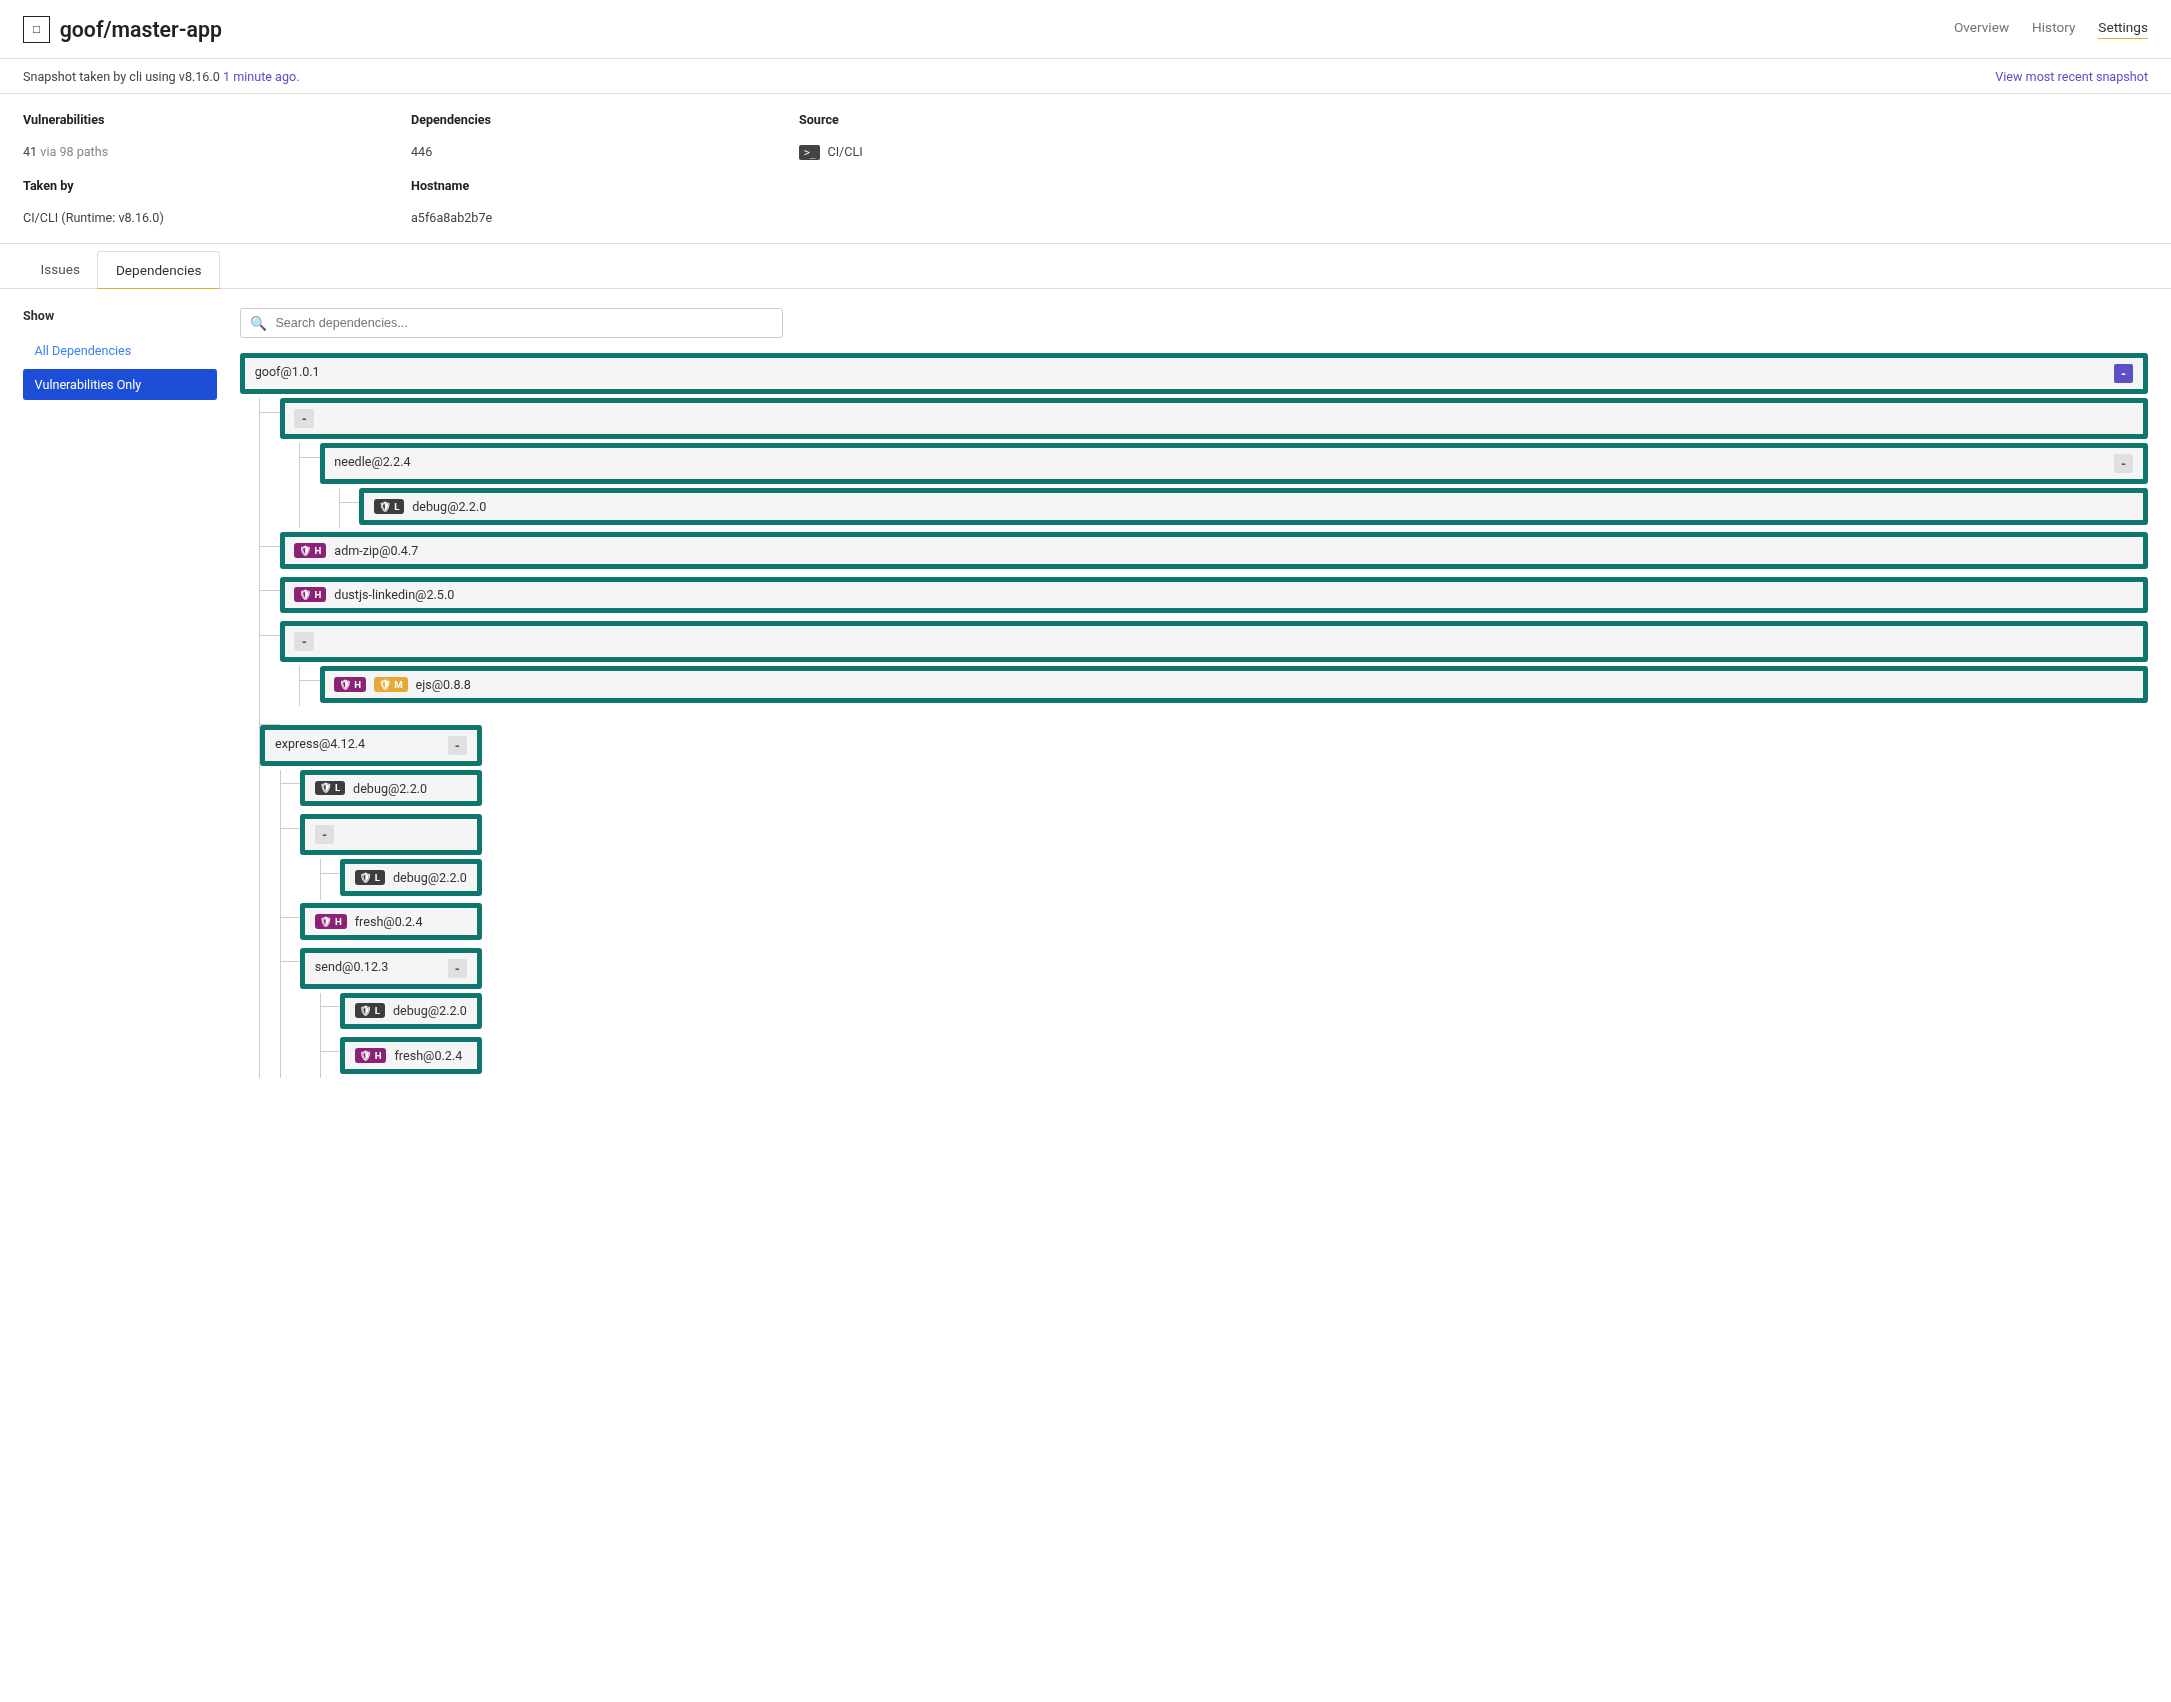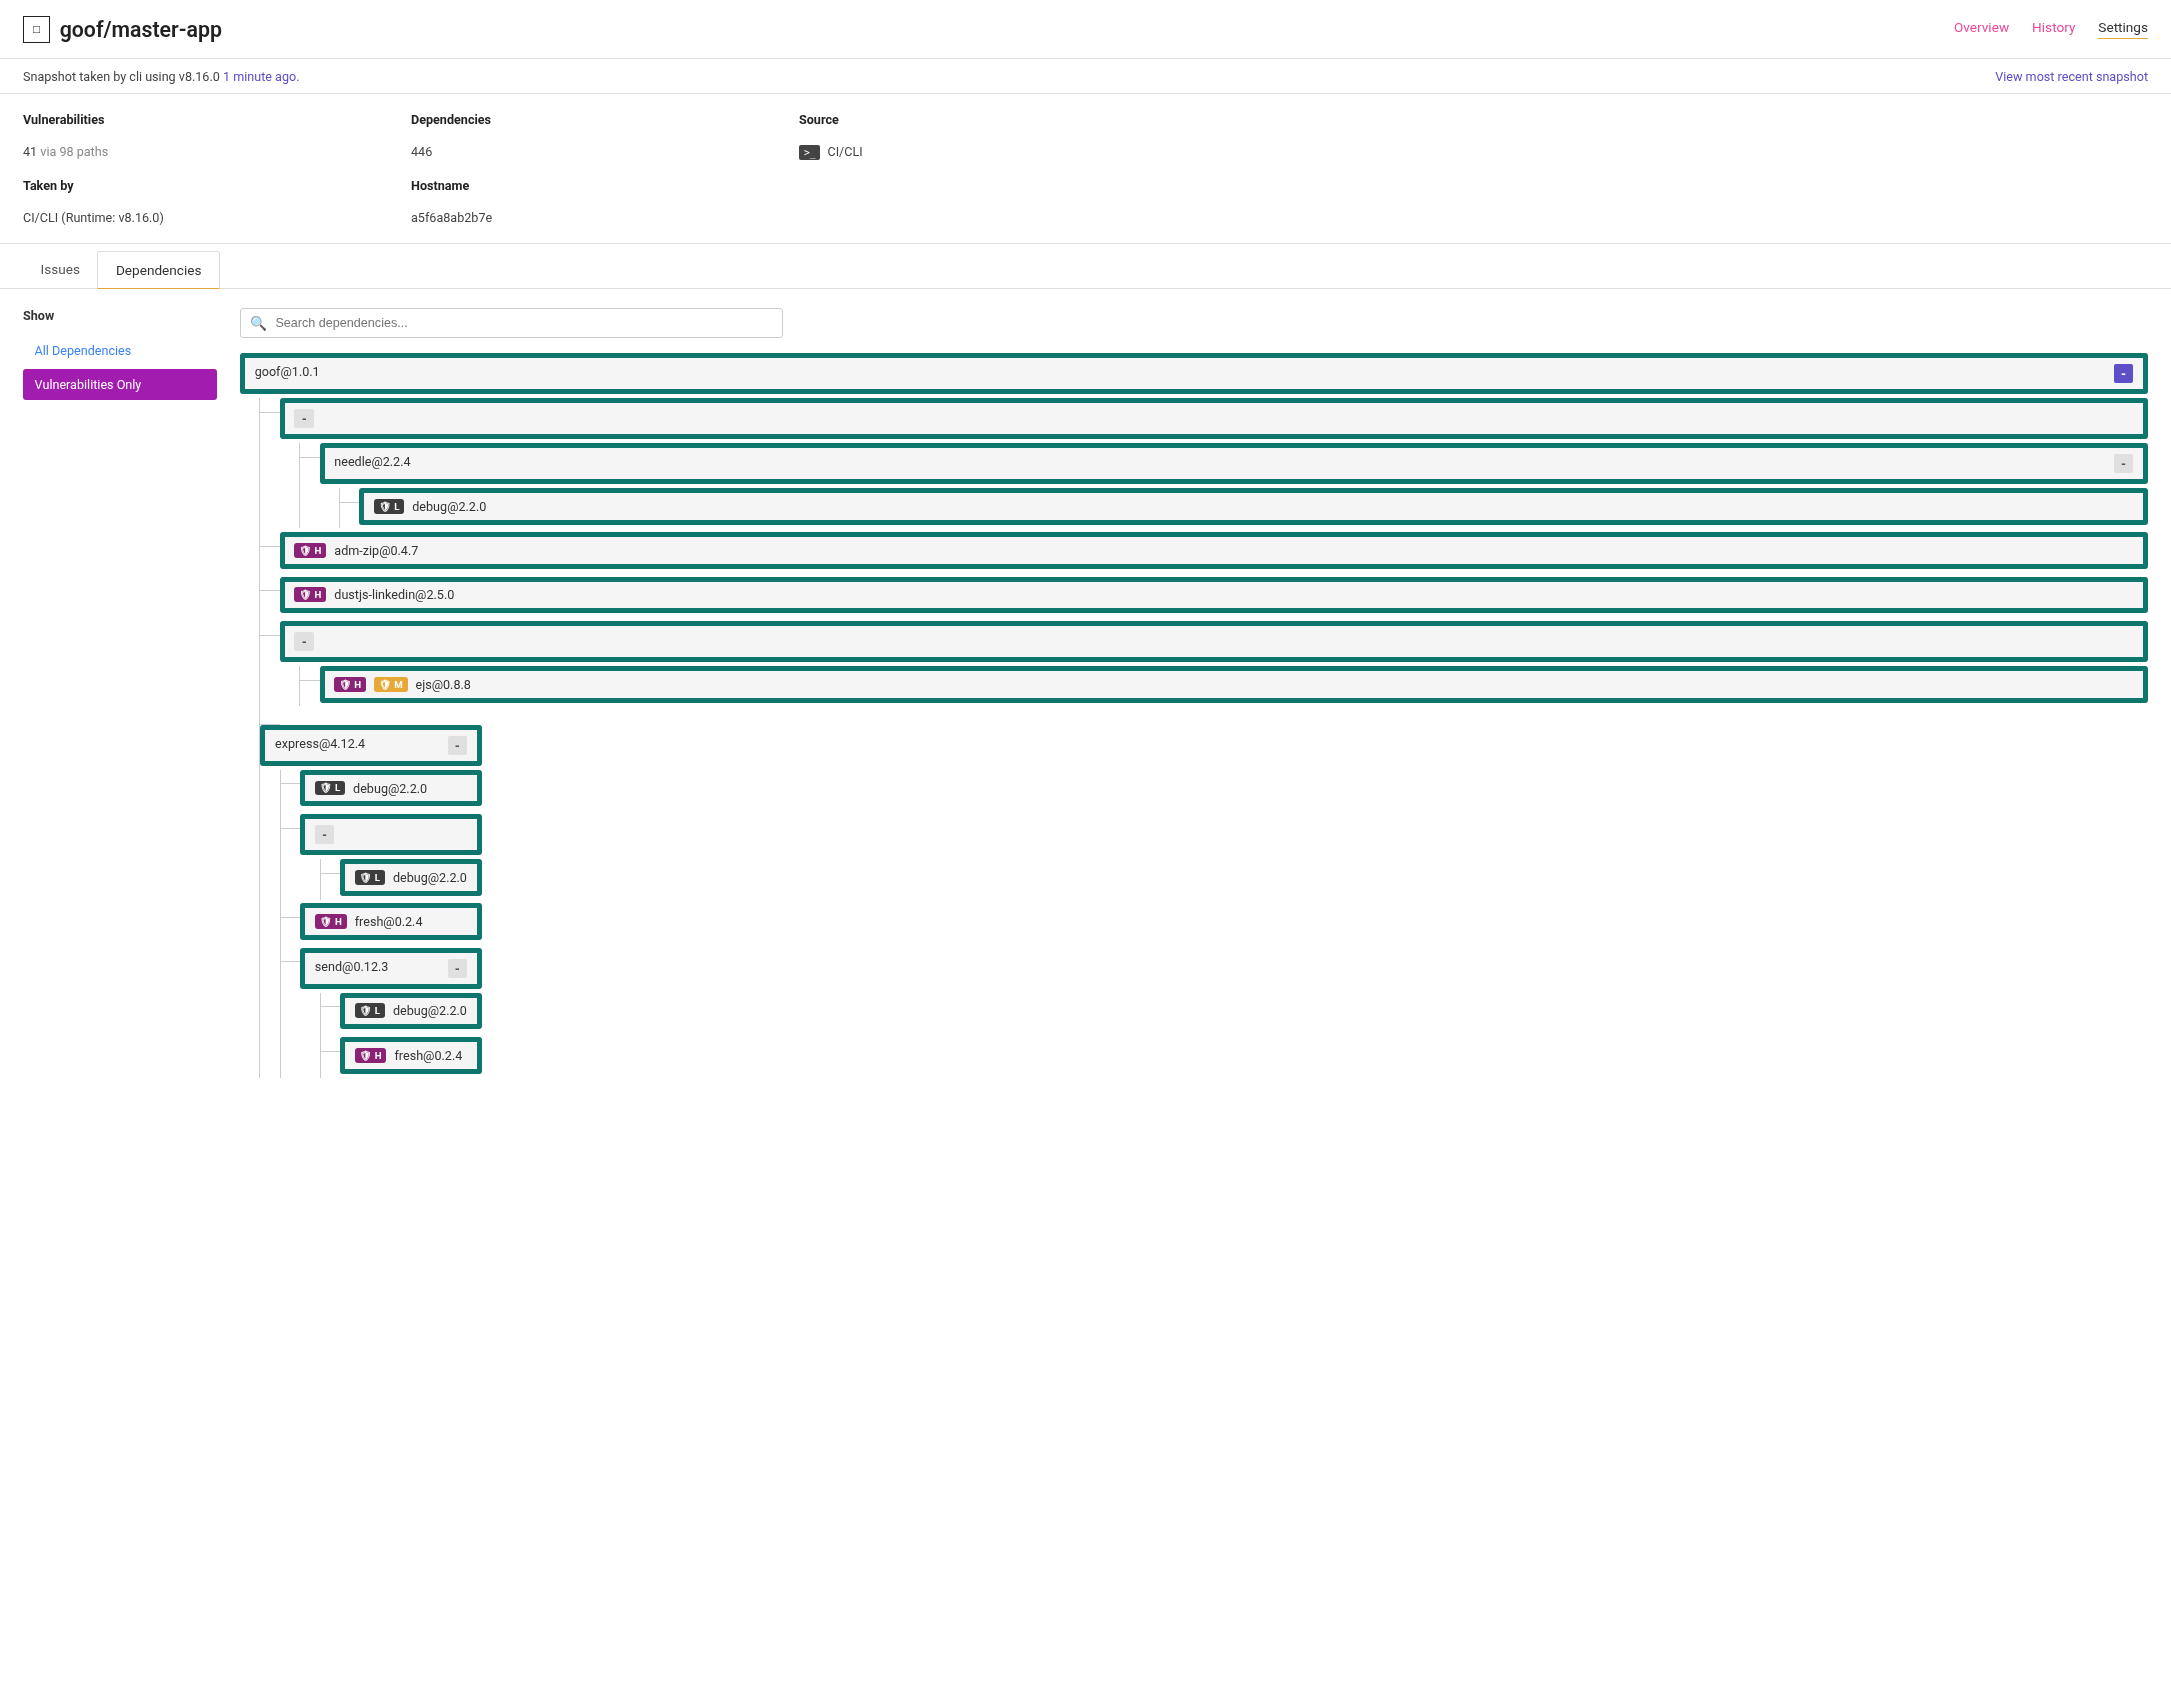--- a/index.html
+++ b/index.html
@@ -3,21 +3,21 @@
   <meta charset="utf-8">
   <style>
     * { box-sizing: border-box; margin: 0; padding: 0; }
     body { font-family: -apple-system, BlinkMacSystemFont, 'Segoe UI', Roboto, sans-serif; font-size: 13.6px; color: #333; background: #fff; }
 
     
     .header { display: flex; align-items: center; justify-content: space-between; padding: 15.5px 23px; border-bottom: 1px solid #e0e0e0; }
     .header-logo { display: flex; align-items: center; gap: 9.7px; font-size: 21.3px; font-weight: 600; color: #222; }
     .logo-box { width: 27px; height: 27px; border: 1.9px solid #222; display: flex; align-items: center; justify-content: center; font-size: 11.6px; }
     .header-nav { display: flex; gap: 23px; align-items: center; }
-    .nav-item { color: #ec4899; cursor: pointer; font-size: 13.6px; text-decoration: none; padding-bottom: 3.9px; }
+    .nav-item { color: #737373; cursor: pointer; font-size: 13.6px; text-decoration: none; padding-bottom: 3.9px; }
     .nav-item.active { color: #333; border-bottom: 1.9px solid #e8a838; }
 
     
     .snapshot-bar { padding: 9.7px 23px; border-bottom: 1px solid #e0e0e0; display: flex; justify-content: space-between; align-items: center; font-size: 12.6px; color: #444; }
     .snapshot-bar a { color: #5c4fc7; text-decoration: none; }
     .view-recent { color: #5c4fc7; cursor: pointer; font-size: 12.6px; }
 
     
     .meta-grid { display: grid; grid-template-columns: 388px 388px 1fr; padding: 13.6px 23px; border-bottom: 1px solid #e0e0e0; gap: 9.7px 0; }
     .meta-label { font-weight: 700; font-size: 12.6px; color: #222; padding: 3.9px 0; }
@@ -30,21 +30,21 @@
     .tab { padding: 9.7px 17.5px; cursor: pointer; font-size: 13.6px; color: #555; border-bottom: 1.9px solid transparent; margin-bottom: -1px; }
     .tab.active { color: #333; border-bottom: 1.9px solid #e8a838; background: #fff; border-top: 1px solid #ddd; border-left: 1px solid #ddd; border-right: 1px solid #ddd; border-radius: 2.9px 2.9px 0 0; }
 
     
     .main-content { display: flex; padding: 19.4px 23px; gap: 23px; }
 
     
     .sidebar { width: 194px; flex-shrink: 0; }
     .sidebar-label { font-weight: 700; font-size: 12.6px; color: #333; margin-bottom: 11.6px; }
     .sidebar-item { padding: 7.8px 11.6px; cursor: pointer; font-size: 12.6px; color: #3b82f6; border-radius: 2.9px; margin-bottom: 3.9px; }
-    .sidebar-item.active { background: #a21caf; color: #fff; }
+    .sidebar-item.active { background: #1d4ed8; color: #fff; }
 
     
     .deps-tree { flex: 1; min-width: 0; }
     .search-box { display: flex; align-items: center; border: 1px solid #ccc; border-radius: 2.9px; padding: 5.8px 9.7px; margin-bottom: 15.5px; gap: 7.8px; width: 100%; max-width: 543px; background: #fff; }
     .search-box input { border: none; outline: none; flex: 1; font-size: 12.6px; color: #555; background: transparent; }
     .search-icon { color: #aaa; font-size: 13.6px; }
 
     
     .tree-container { font-size: 12.6px; }
     .node-row { display: flex; align-items: flex-start; gap: 8px; padding: 5.8px 9.7px; background: #f5f5f5; border: 5px solid #0f766e; border-radius: 2.9px; position: relative; }

